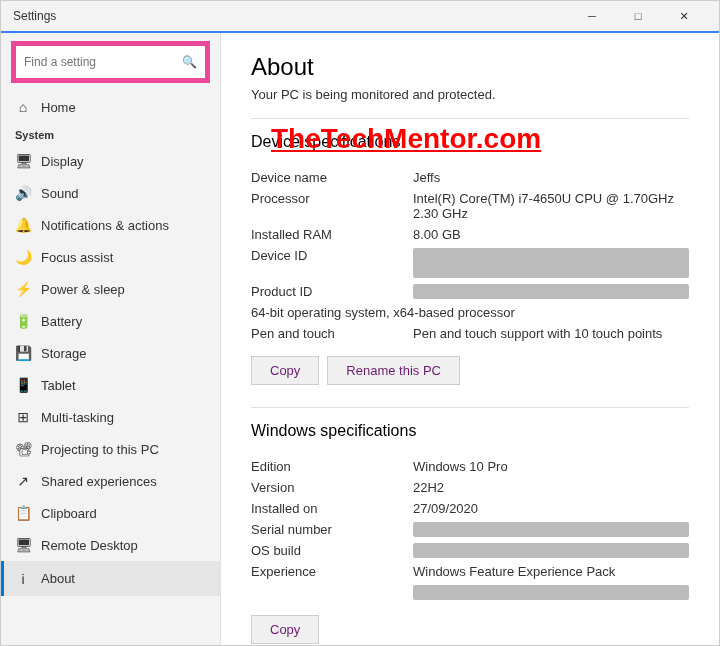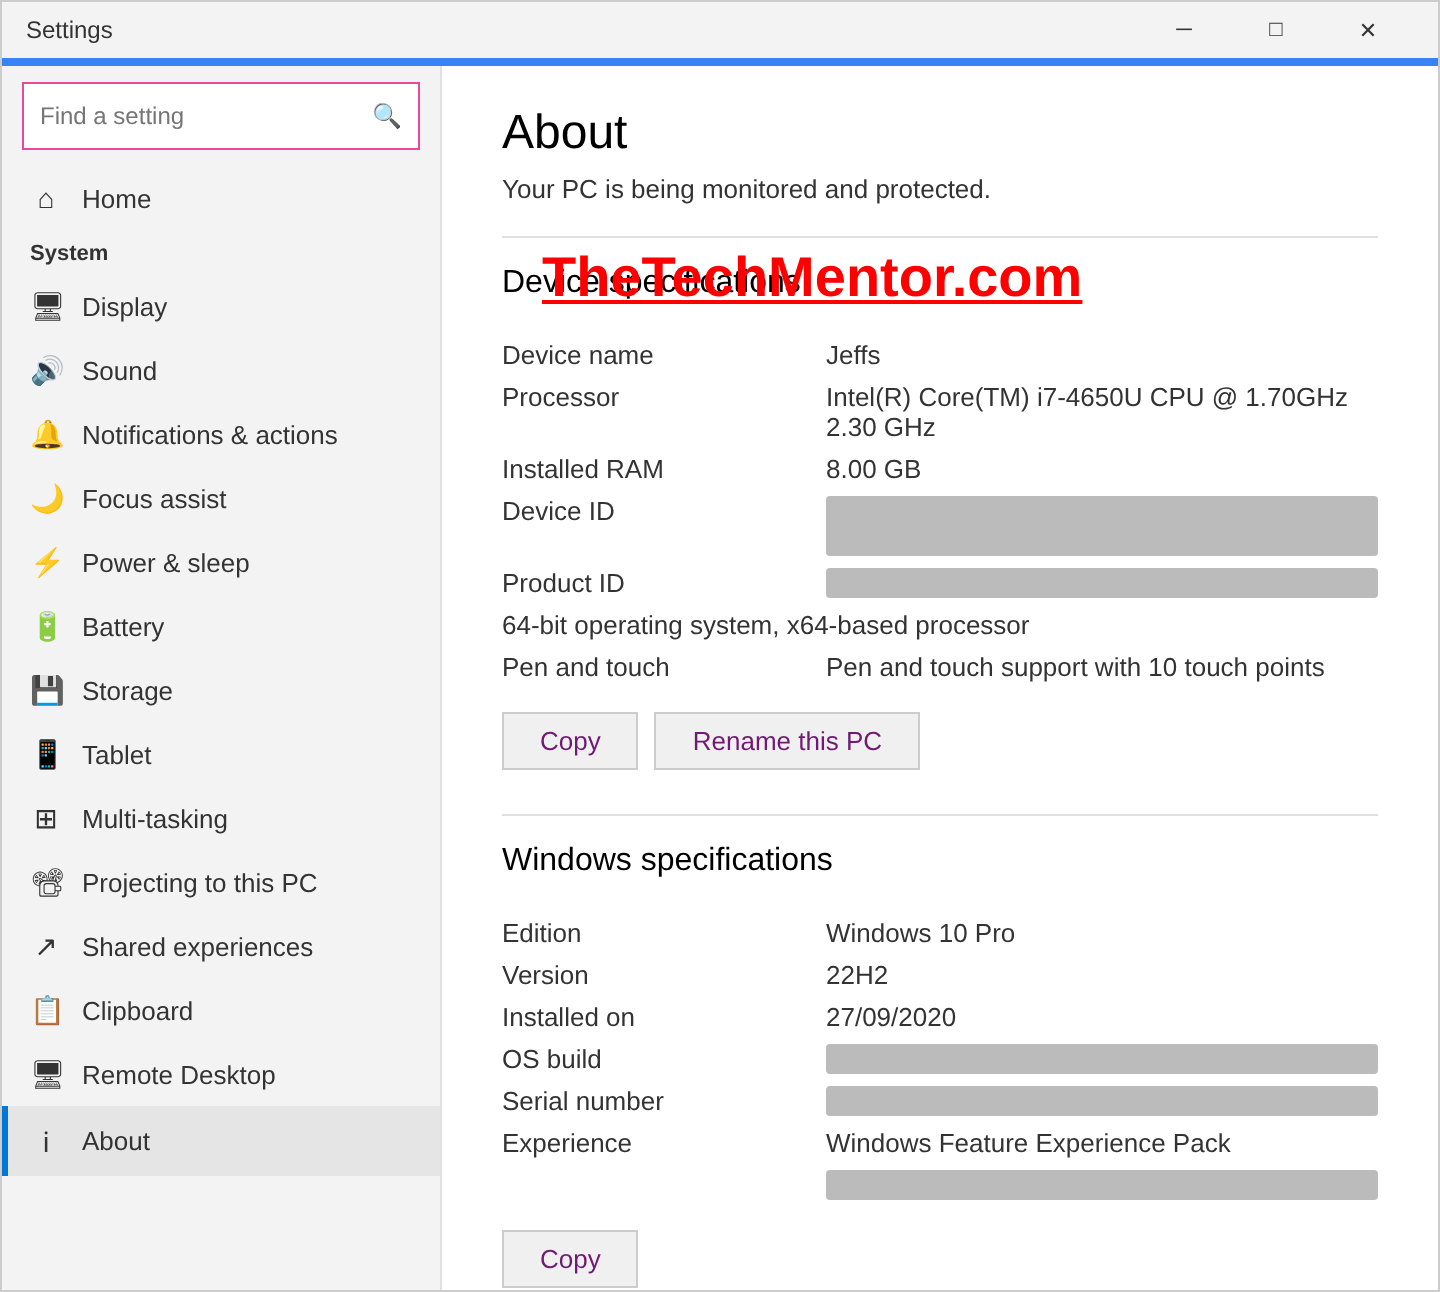--- a/index.html
+++ b/index.html
@@ -20,21 +20,21 @@
       flex-direction: column;
       box-shadow: 0 2px 8px rgba(0,0,0,0.15);
       overflow: hidden;
     }
     .titlebar {
       height: 32px;
       background: #f3f3f3;
       display: flex;
       align-items: center;
       padding: 0 12px;
-      border-bottom: 4px solid #3b82f6;
+      border-bottom: 2px solid #3b82f6;
       flex-shrink: 0;
     }
     .titlebar-title {
       font-size: 12px;
       color: #333;
       flex: 1;
     }
     .titlebar-controls {
       display: flex;
       gap: 0;
@@ -63,21 +63,21 @@
       border-right: 1px solid #e0e0e0;
       display: flex;
       flex-direction: column;
       overflow-y: auto;
       flex-shrink: 0;
     }
     .search-box {
       margin: 8px 10px;
       display: flex;
       align-items: center;
-      border: 1px solid #ec4899;
+      border: 5px solid #ec4899;
       background: #fff;
       height: 32px;
       padding: 16px 8px;
     }
     .search-box input {
       border: none;
       outline: none;
       flex: 1;
       font-size: 12px;
       background: transparent;
@@ -333,26 +333,26 @@
         </div>
         <div class="spec-row">
           <span class="spec-label">Version</span>
           <span class="spec-value">22H2</span>
         </div>
         <div class="spec-row">
           <span class="spec-label">Installed on</span>
           <span class="spec-value">27/09/2020</span>
         </div>
         <div class="spec-row">
+          <span class="spec-label">Serial number</span>
+          <span class="spec-value blurred">█████-█████-█████</span>
+        </div>
+        <div class="spec-row">
           <span class="spec-label">OS build</span>
           <span class="spec-value blurred">████████.████</span>
-        </div>
-        <div class="spec-row">
-          <span class="spec-label">Serial number</span>
-          <span class="spec-value blurred">█████-█████-█████</span>
         </div>
         <div class="spec-row">
           <span class="spec-label">Experience</span>
           <span class="spec-value">Windows Feature Experience Pack</span>
         </div>
         <div class="spec-row">
           <span class="spec-label"></span>
           <span class="spec-value blurred">████.████.████</span>
         </div>
       </div>

